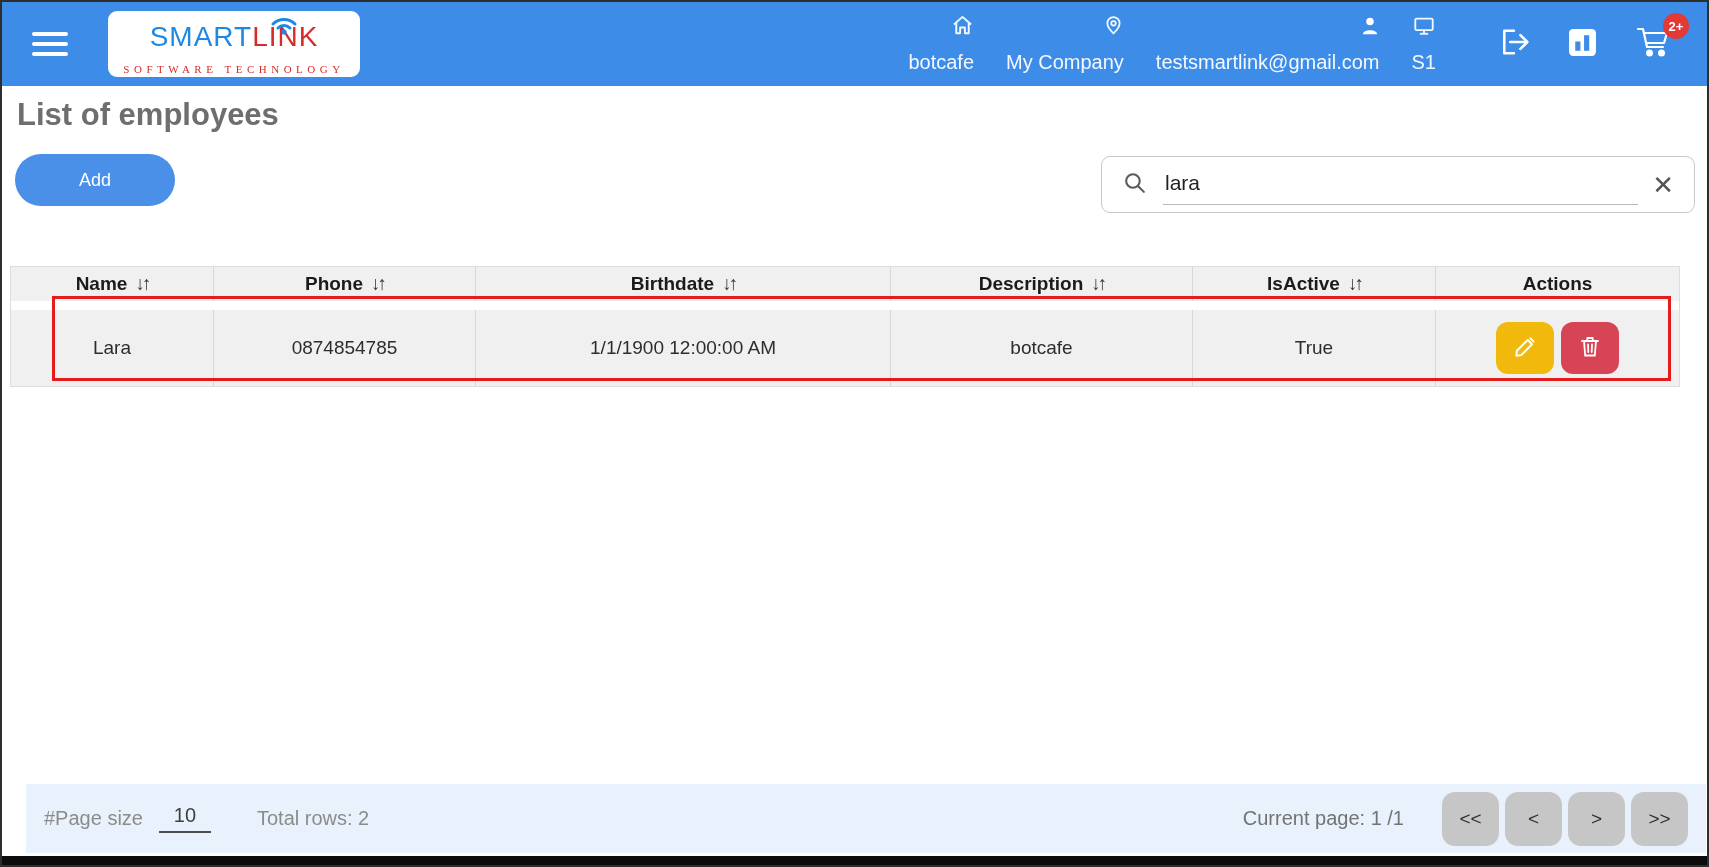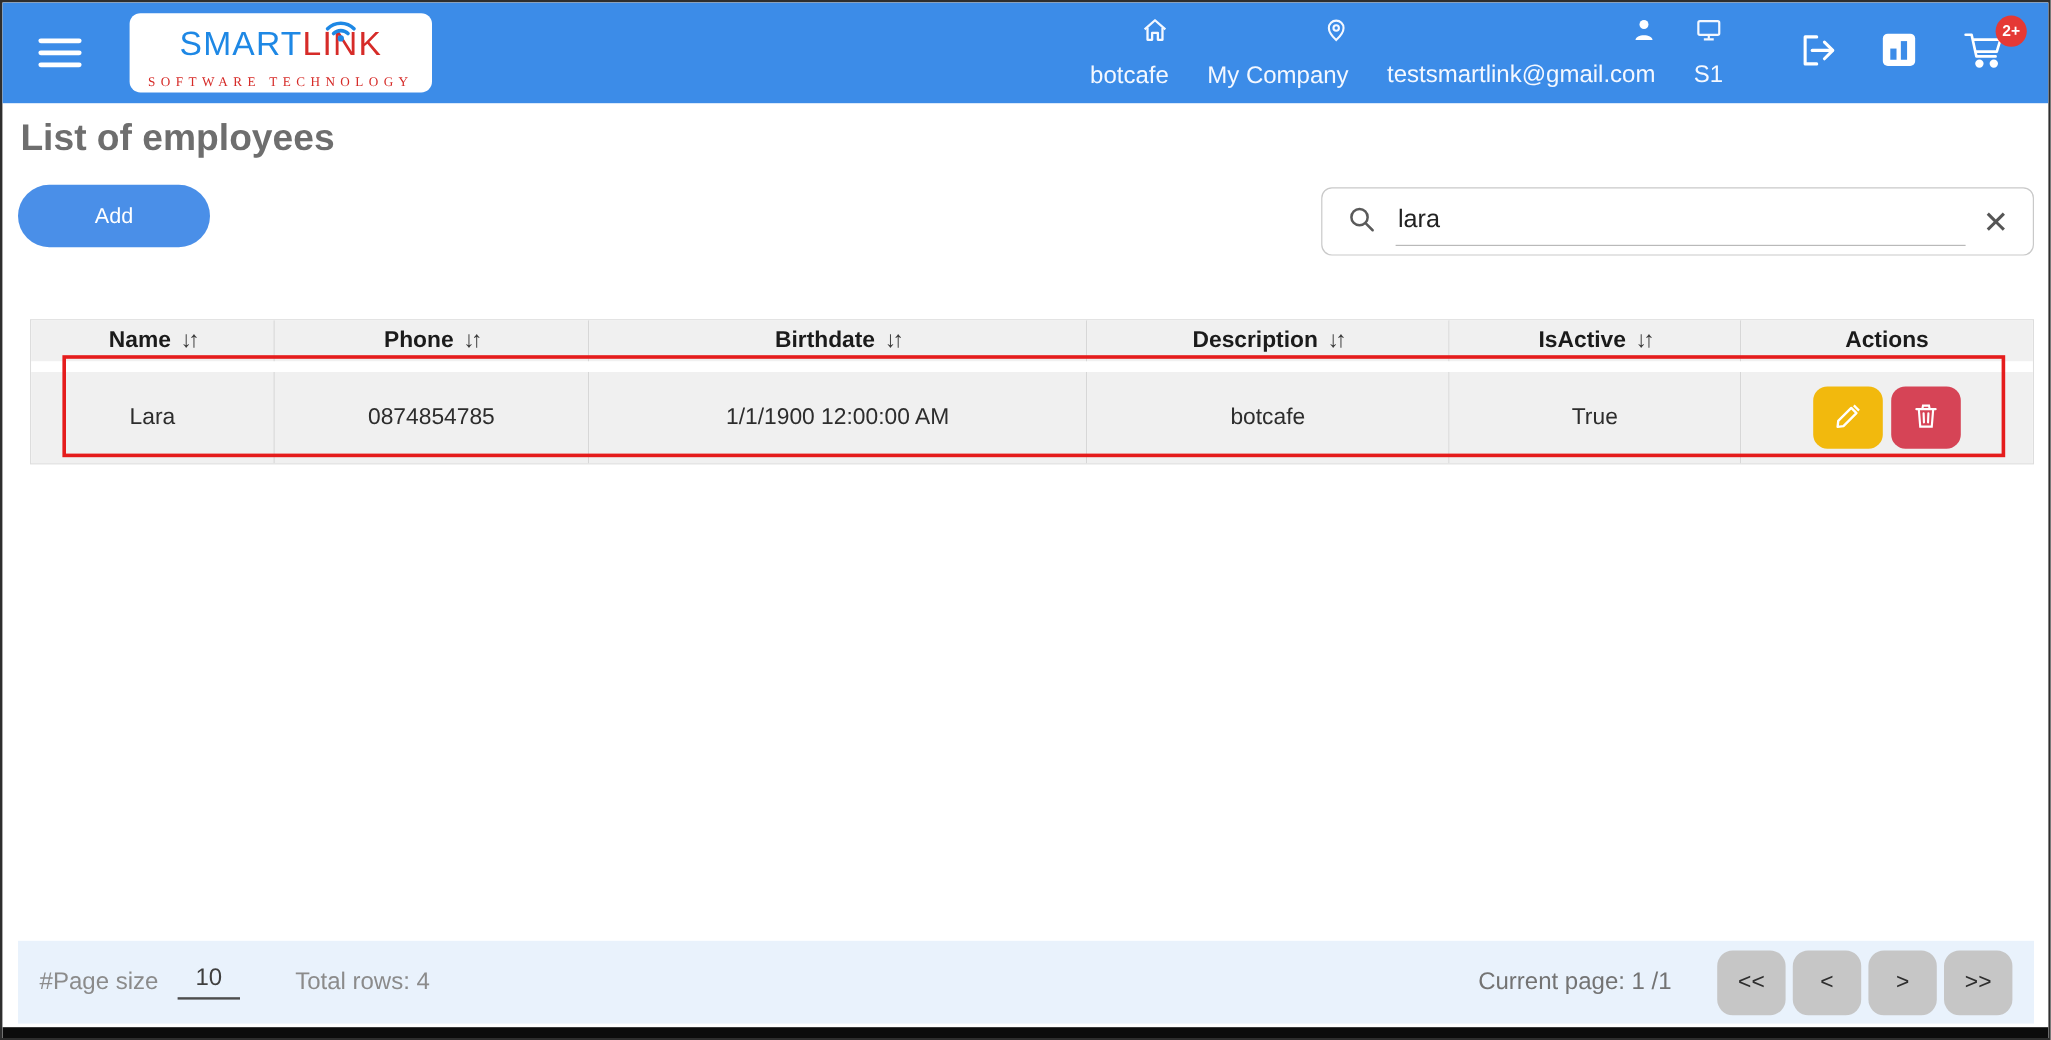--- a/index.html
+++ b/index.html
@@ -47,21 +47,21 @@
     display:flex; align-items:center; padding:0 20px;
   }
   .search-input {
     flex:1; margin:0 14px 0 16px; border:none; outline:none;
     border-bottom:1px solid #b9b9b9; font-size:21px; color:#222; padding:6px 2px 9px;
     background:transparent; font-family:"Liberation Sans", sans-serif;
   }
   .search-clear { font-size:26px; color:#555; cursor:pointer; line-height:1; }
   
   .emp-table {
-    position:absolute; left:23px; top:264px; width:1670px;
+    position:absolute; left:8px; top:264px; width:1670px;
     border:1px solid #ddd;
   }
   .t-row { display:flex; }
   .t-cell {
     background:#f0f0f0; border-right:1px solid #d7d7d7;
     display:flex; align-items:center; justify-content:center; font-size:19px; color:#2d2d2d;
   }
   .t-cell:last-child { border-right:none; }
   .t-head .t-cell { height:34px; font-weight:bold; color:#1b1b1b; }
   .t-gap { height:9px; background:#fff; }
@@ -73,21 +73,21 @@
     border:3px solid #e51c1c; pointer-events:none;
   }
   .action-btn {
     width:58px; height:52px; border:none; border-radius:12px; cursor:pointer;
     display:flex; align-items:center; justify-content:center;
   }
   .action-btn.edit { background:#f2b90d; margin-right:7px; }
   .action-btn.delete { background:#d64456; }
   
   .footer {
-    position:absolute; left:13px; top:782px; width:1680px; height:69px;
+    position:absolute; left:24px; top:782px; width:1680px; height:69px;
     background:#e9f2fc; display:flex; align-items:center; padding:0 18px;
     color:#8b8b8b; font-size:20px;
   }
   .page-size-input {
     width:52px; margin-left:16px; border:none; outline:none; background:transparent;
     border-bottom:2px solid #4d4d4d; text-align:center; font-size:20px; color:#3f3f3f;
     padding-bottom:4px; font-family:"Liberation Sans", sans-serif;
   }
   .total-rows { margin-left:46px; }
   .footer-right { margin-left:auto; display:flex; align-items:center; }
@@ -263,21 +263,21 @@
         </button>
       </div>
     </div>
   </div>
 
   <div class="row-highlight"></div>
 
   <div class="footer">
     <span>#Page size</span>
     <input class="page-size-input" type="text" value="10" style="">
-    <span class="total-rows">Total rows: 4</span>
+    <span class="total-rows">Total rows: 2</span>
 
     <div class="footer-right">
       <span class="current-page">Current page: 1 /1</span>
       <button class="pg-btn">&lt;&lt;</button>
       <button class="pg-btn">&lt;</button>
       <button class="pg-btn">&gt;</button>
       <button class="pg-btn">&gt;&gt;</button>
     </div>
   </div>
 

